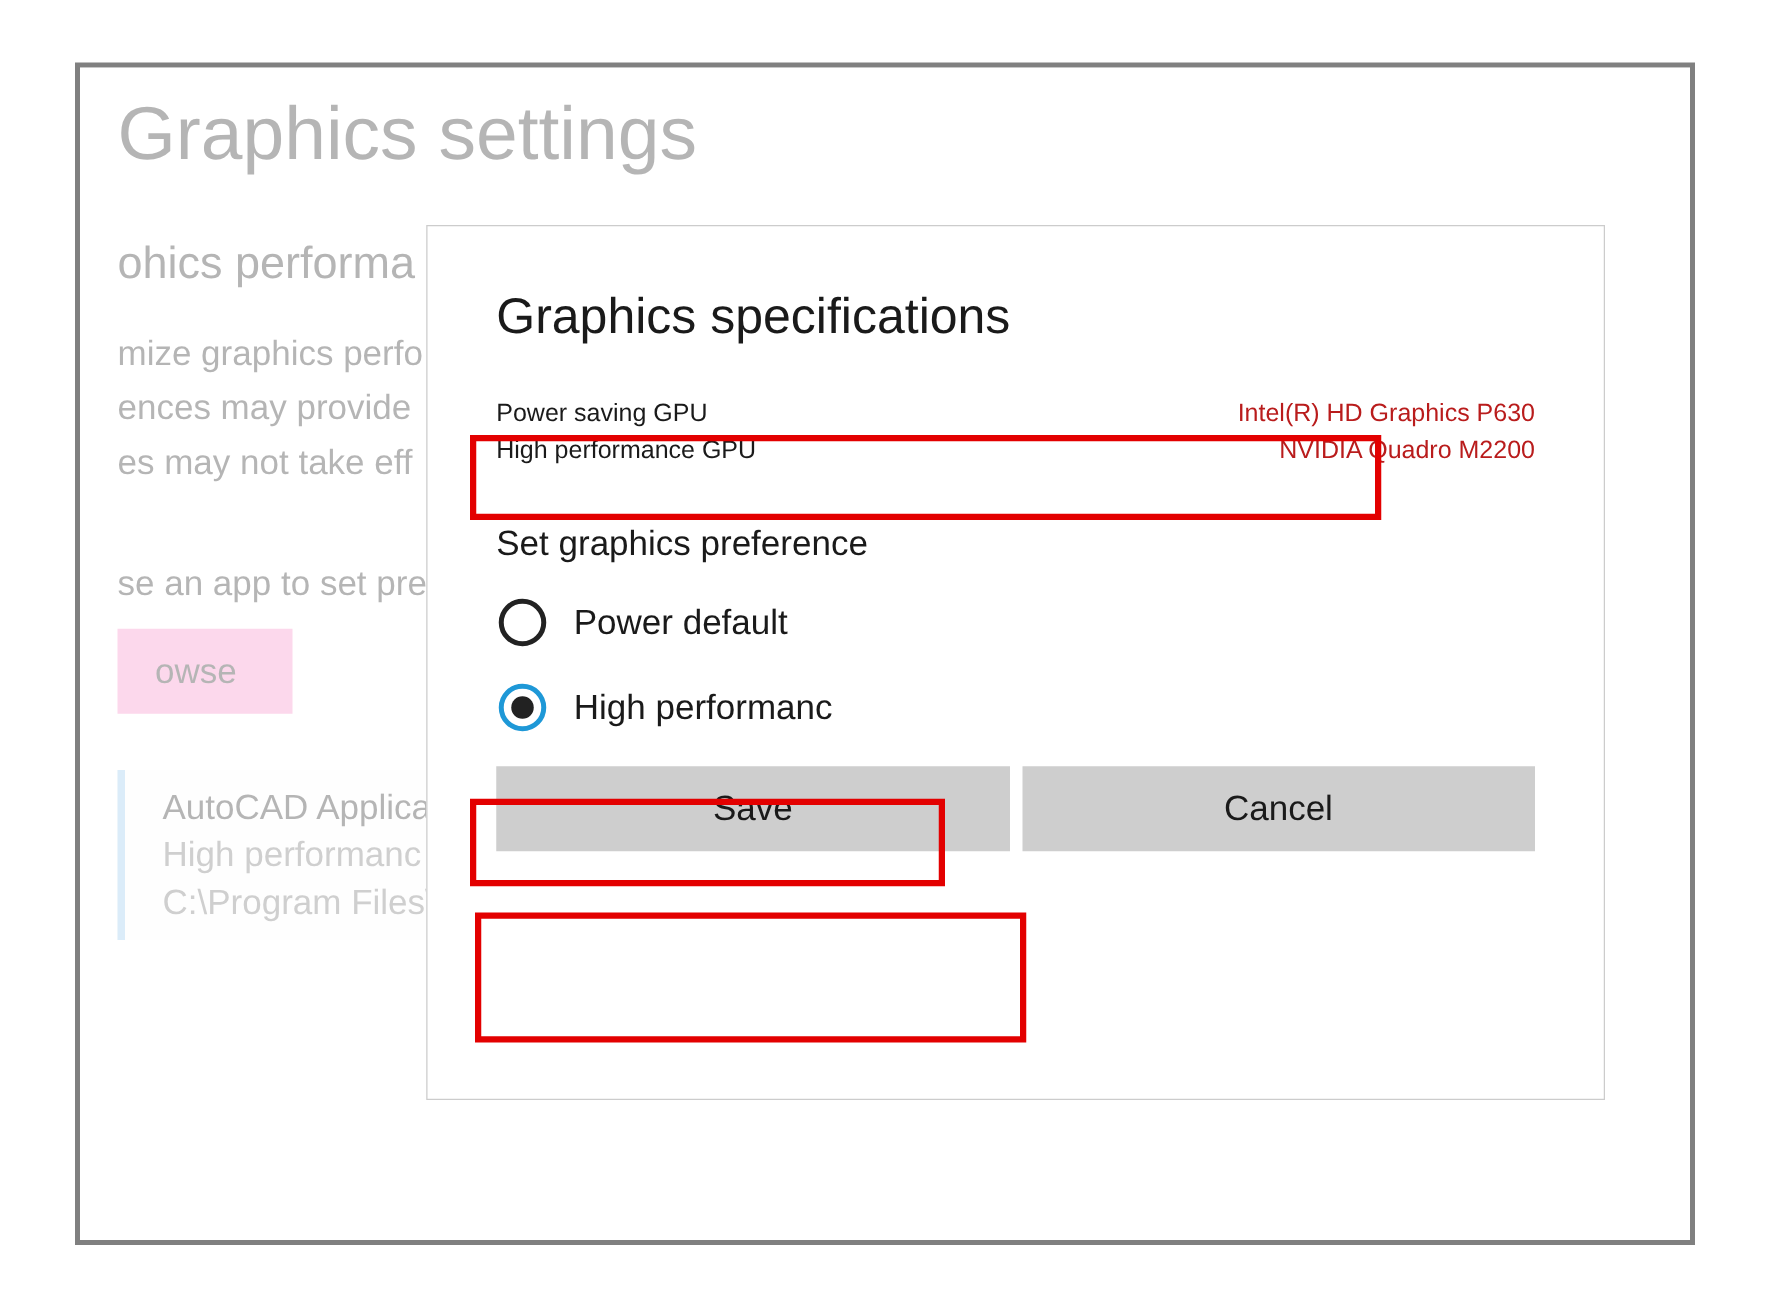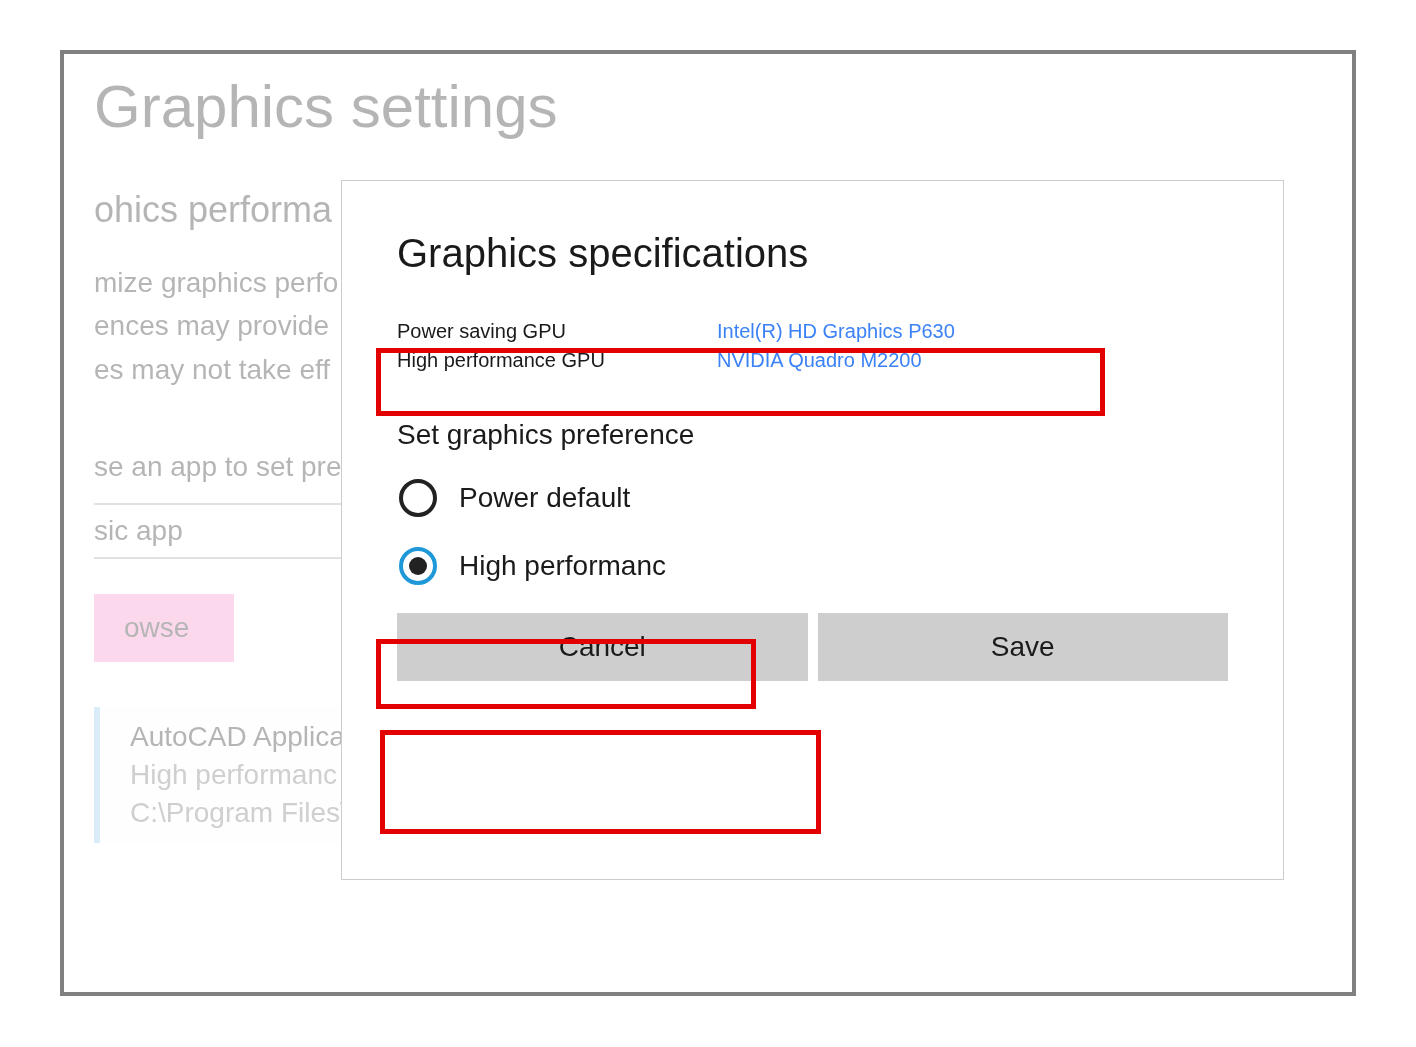--- a/index.html
+++ b/index.html
@@ -119,21 +119,22 @@
     display: grid;
     grid-template-columns: 320px auto;
     row-gap: 6px;
     font-size: 20px;
     margin-bottom: 47px;
   }
   .spec-label {
     color: #1a1a1a;
   }
   .spec-value {
-    color: #3b82f6;
+    color: #b91c1c;
+    text-align: right;
   }
   .section-label {
     font-size: 28px;
     color: #1a1a1a;
     margin-bottom: 26px;
   }
 
   .radio-row {
     display: flex;
     align-items: center;
@@ -195,21 +196,20 @@
 
   <div class="background-page">
     <h1 class="page-title">Graphics settings</h1>
     <div class="sub-heading">ohics performa</div>
     <div class="body-text">
       <div>mize graphics perfo</div>
       <div>ences may provide</div>
       <div>es may not take eff</div>
     </div>
     <div class="choose-label">se an app to set pre</div>
-    <div class="dropdown">sic app</div>
     <button class="browse-btn">owse</button>
     <div class="app-card">
       <div class="app-name">AutoCAD Applica</div>
       <div class="app-pref">High performanc</div>
       <div class="app-path">C:\Program Files\Autodesk\AutoCAD 2020\acad.exe</div>
     </div>
   </div>
 
   <div class="fade-overlay"></div>
 
@@ -232,22 +232,22 @@
 
 
     <div class="radio-row">
       <span class="radio-outer selected">
         <span class="radio-inner"></span>
       </span>
       <span class="radio-label">High performanc</span>
     </div>
 
     <div class="dialog-buttons">
+      <button class="dlg-btn">Save</button>
       <button class="dlg-btn">Cancel</button>
-      <button class="dlg-btn">Save</button>
     </div>
   </div>
 
   <div class="highlight" style="top:294px; left:312px; width:729px; height:68px;"></div>
   <div class="highlight" style="top:585px; left:312px; width:380px; height:70px;"></div>
   <div class="highlight" style="top:676px; left:316px; width:441px; height:104px;"></div>
 
 </div>
 
 </body></html>

